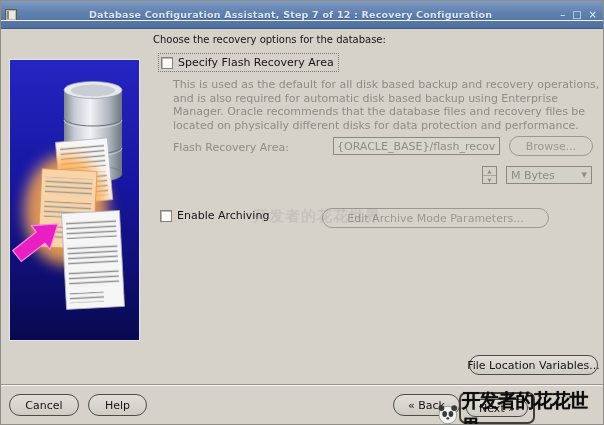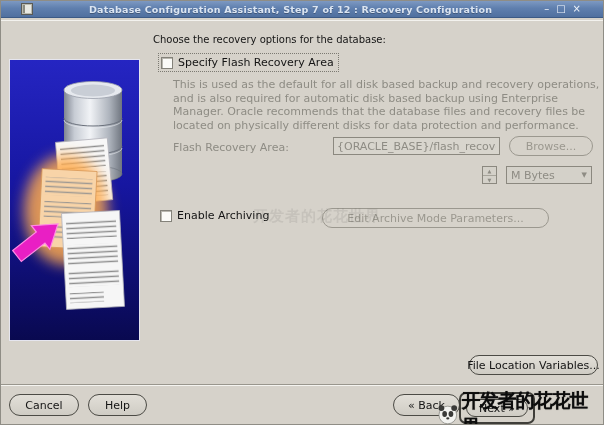--- a/index.html
+++ b/index.html
@@ -7,24 +7,24 @@
   body { font-family: "DejaVu Sans", "Liberation Sans", sans-serif; }
 
   .window {
     position: relative; width: 604px; height: 425px;
     background: #d6d2ca; overflow: hidden;
     border: 1px solid #8f8d85;
   }
 
   
   .titlebar {
-    position: absolute; left:0; top:0; width:100%; height:17px;
+    position: absolute; left:0; top:0; width:100%; height:28px;
     background: linear-gradient(#7d99c2 0%, #5f7fae 45%, #50709f 100%);
     display:flex; align-items:center; color:#dbe5f2;
-    font-size: 9.5px; padding: 0 20px;
+    font-size: 9.5px; padding: 0 4px;
     border-bottom: 1px solid #3c5a85;
   }
   .titlebar .win-icon {
     width: 12px; height: 12px; margin-right: 4px; flex: 0 0 auto;
     background: #e9e9e2; border: 1px solid #5a5a55;
     box-shadow: inset 0 0 0 1px #b9b9ae, inset 3px 0 0 #8a8a80;
   }
   .titlebar .title-text {
     flex: 1; text-align: center; white-space: nowrap; overflow: hidden;
     letter-spacing: .2px; font-weight: bold; text-shadow: 0 1px 0 rgba(0,0,0,.25);

